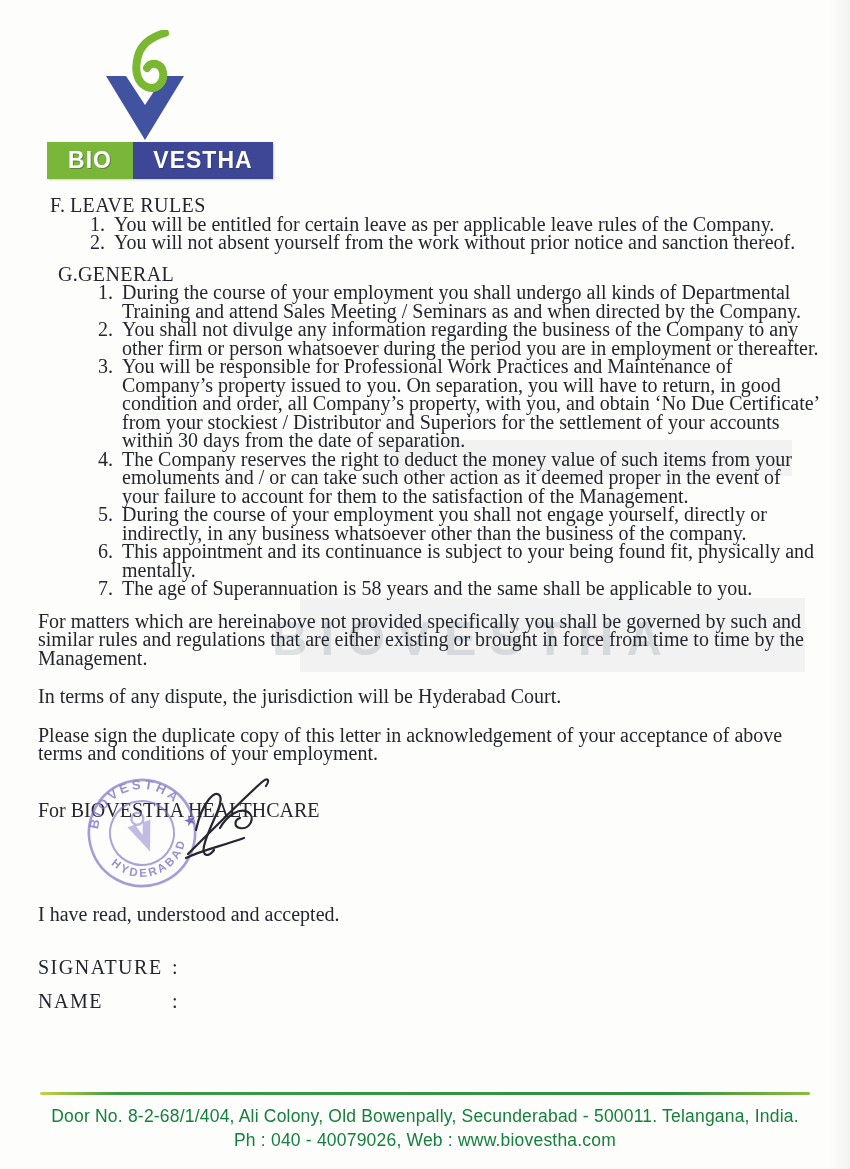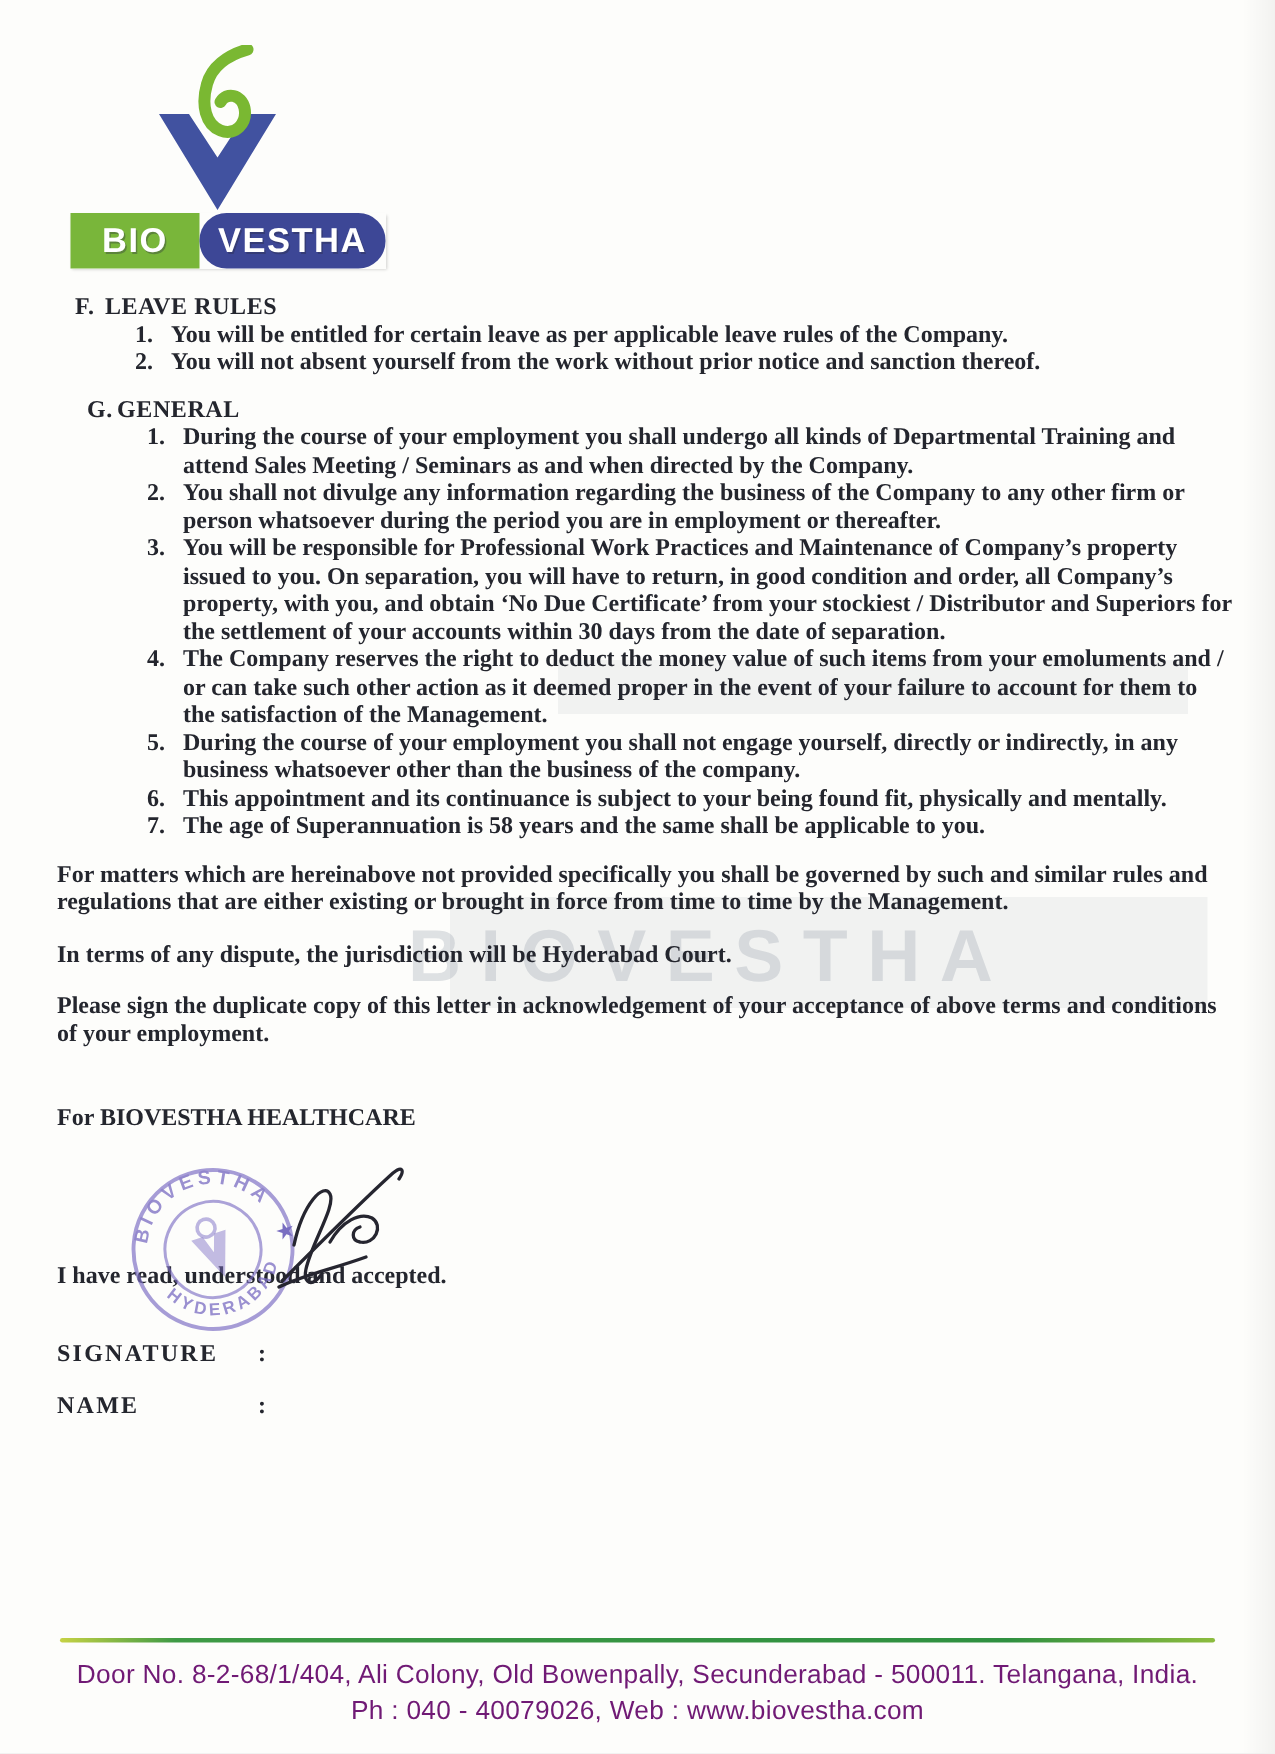--- a/index.html
+++ b/index.html
@@ -15,30 +15,30 @@
   .band2{left:300px;top:598px;width:505px;height:74px;}
 
   
   .logo{position:absolute;left:47px;top:28px;z-index:2;}
   .logo-mark{position:absolute;left:56px;top:2px;}
   .logo-banner{position:absolute;left:0;top:114px;display:flex;box-shadow:1px 1px 2px rgba(0,0,0,0.18);}
   .logo-cell{height:37px;display:flex;align-items:center;justify-content:center;
     font-family:"Liberation Sans",sans-serif;font-weight:700;font-size:23px;color:#ffffff;
     letter-spacing:1px;text-shadow:1px 1px 0 rgba(40,40,60,0.35);}
   .logo-bio{width:86px;}
-  .logo-vestha{width:124px;border-radius:18px;}
+  .logo-vestha{width:140px;}
 
   
   .watermark{position:absolute;left:272px;top:610px;z-index:0;
     font-family:"Liberation Sans",sans-serif;font-weight:700;font-size:49px;
     letter-spacing:13px;color:#99a2ad;opacity:0.30;white-space:nowrap;}
 
   
   .content{position:absolute;left:38px;top:196px;width:784px;z-index:1;
-    font-size:16px;line-height:18.5px;font-weight:bold;}
+    font-size:20px;line-height:18.5px;}
   .sec{margin-left:12px;}
   .sec + .sec{margin-top:13px;margin-left:20px;}
   .sec-head{letter-spacing:0.4px;}
   .sec-head .sec-letter{display:inline-block;width:20px;}
   .item{display:flex;margin-left:40px;}
   .item .num{flex:none;width:24px;}
   .item .txt{flex:1;}
   .para{margin-top:14px;}
   .for-line{margin-top:38px;}
   .signatory{margin-top:86px;letter-spacing:0.4px;}
@@ -49,21 +49,21 @@
 
   
   .stamp{position:absolute;left:72px;top:763px;z-index:2;opacity:0.85;}
   .handsign{position:absolute;left:158px;top:762px;z-index:3;}
 
   
   .footer{position:absolute;left:0;top:1092px;width:850px;z-index:1;text-align:center;}
   .footer-rule{margin:0 auto;width:770px;height:3px;border-radius:2px;
     background:linear-gradient(90deg,#c6d244,#3e9a45 10%,#2f9040 82%,#8cbc3e);}
   .footer-text{margin-top:9px;font-family:"Liberation Sans",sans-serif;
-    font-size:17.5px;line-height:24px;color:#701a75;letter-spacing:0.2px;}
+    font-size:17.5px;line-height:24px;color:#15803d;letter-spacing:0.2px;}
 </style>
 </head>
 <body>
 
 <div class="page">
   <div class="scan-edge-right"></div>
   <div class="scan-band band1"></div>
   <div class="scan-band band2"></div>
 
   <div class="watermark">BIOVESTHA</div>

